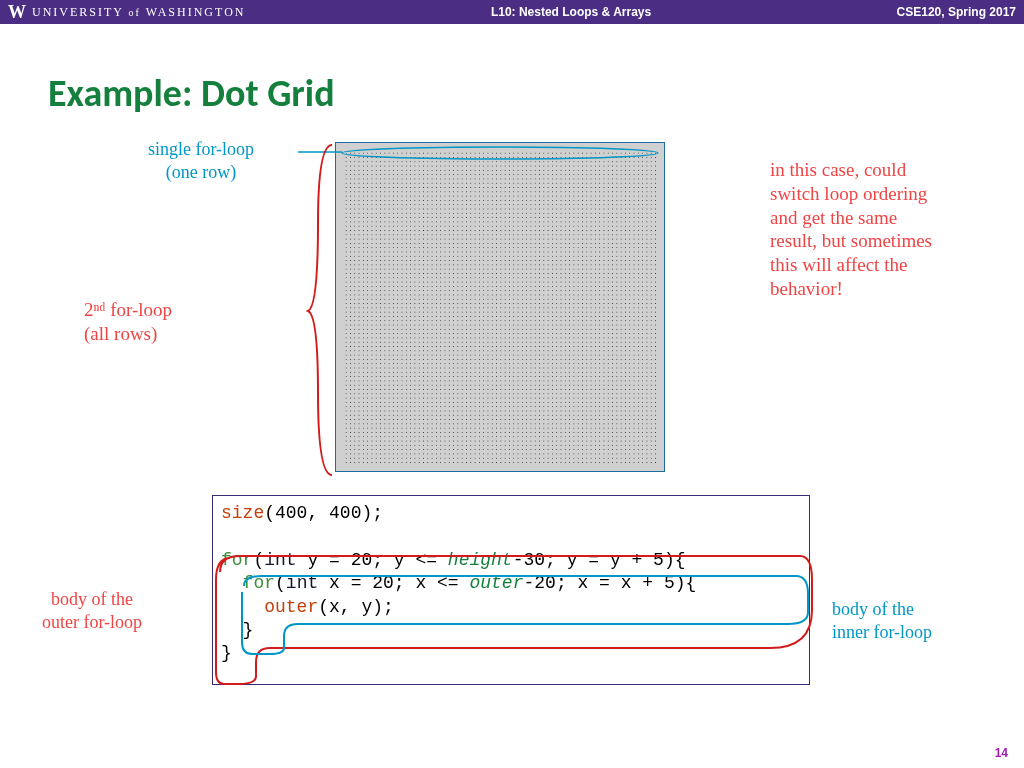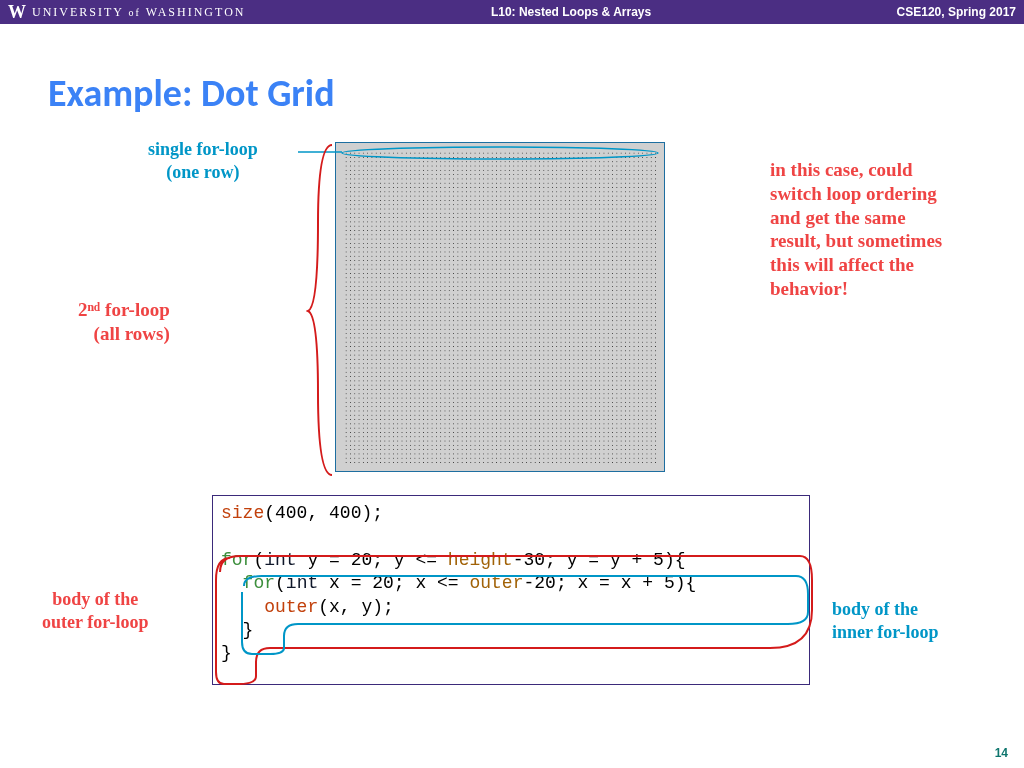--- a/index.html
+++ b/index.html
@@ -43,21 +43,21 @@
     font-size: 10px;
     text-transform: lowercase;
   }
   .title {
     font-size: 38px;
     font-weight: bold;
     font-family: Calibri, sans-serif;
     position: absolute;
     top: 70px;
     left: 48px;
-    color: #3b82f6;
+    color: #15803d;
   }
   .dot-area {
     position: absolute;
     top: 142px;
     left: 335px;
     width: 330px;
     height: 330px;
     border: 1px solid #1d6ea0;
     background: #d0d0d0;
     box-sizing: border-box;
@@ -81,36 +81,35 @@
     background: #ffffff;
     padding: 6px 8px;
     box-sizing: border-box;
     font-family: "Courier New", monospace;
     font-size: 18px;
     line-height: 1.3;
     white-space: pre;
   }
   .kw  { color: #3d8f3d; }
   .ty  { color: #0f172a; }
-  .vn  { color: #a16207; }
+  .vn  { color: #15803d; font-style: italic; }
   .fn  { color: #c2410c; }
   .page-num {
     position: absolute;
     bottom: 8px;
     right: 16px;
-    color: #0f766e;
+    color: #a21caf;
     font-size: 12px;
     font-weight: bold;
   }
   .hand {
     position: absolute;
     font-family: "Comic Sans MS", cursive;
     font-size: 19px;
     line-height: 1.25;
-    font-weight: bold;
   }
   .hand.red  { color: #ef4444; }
   .hand.blue { color: #0096c7; }
   .svg-anno {
     position: absolute;
     pointer-events: none;
   }
 </style>
 </head>
 <body>
@@ -141,21 +140,21 @@
 <svg class="svg-anno" style="top:148px;left:298px" width="46" height="10">
   <line x1="0" y1="4" x2="44" y2="4" stroke="#0096c7" stroke-width="1.5"></line>
 </svg>
 
 <div class="hand blue" style="top:138px;left:148px;text-align:center;font-size:18px">single for-loop<br>(one row)</div>
 
 <svg class="svg-anno" style="top:143px;left:306px" width="32" height="335">
   <path d="M 26 2 Q 12 2 12 80 Q 12 164 2 168 Q 12 172 12 250 Q 12 332 26 332" fill="none" stroke="#d41b1b" stroke-width="2"></path>
 </svg>
 
-<div class="hand red" style="top:298px;left:78px;text-align:right">2ⁿᵈ for-loop<br>(all rows)</div>
+<div class="hand red" style="top:298px;left:84px;text-align:left">2ⁿᵈ for-loop<br>(all rows)</div>
 
 <div class="hand red" style="top:158px;left:770px;width:220px">in this case, could<br>switch loop ordering<br>and get the same<br>result, but sometimes<br>this will affect the<br>behavior!</div>
 
 <div class="code-box"><span class="fn">size</span><span>(400, 400);</span>
 
 <span class="kw">for</span><span>(</span><span class="ty">int</span><span> y = 20; y &lt;= </span><span class="vn">height</span><span>-30; y = y + 5){</span>
 <span>  </span><span class="kw">for</span><span>(</span><span class="ty">int</span><span> x = 20; x &lt;= </span><span class="vn">outer</span><span>-20; x = x + 5){</span>
 <span>    </span><span class="fn">outer</span><span>(x, y);</span>
 <span>  }</span>
 <span>}</span></div>

